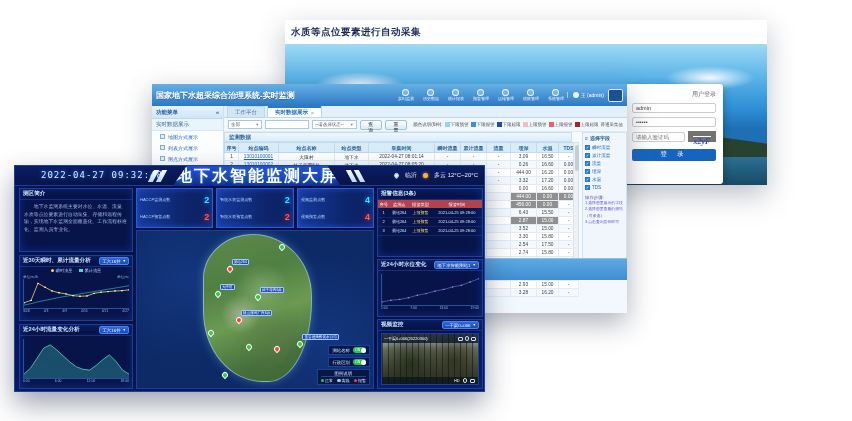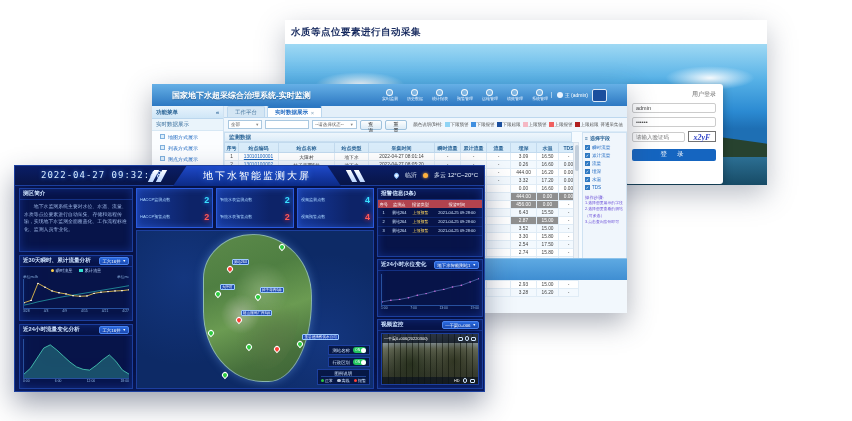--- a/index.html
+++ b/index.html
@@ -15,26 +15,26 @@
   .cloud{position:absolute;background:radial-gradient(ellipse at center,rgba(255,255,255,.95),rgba(255,255,255,0) 70%);border-radius:50%;}
   #mountain{left:0;bottom:26px;width:482px;height:40px;background:#27422f;
     clip-path:polygon(0 100%,0 55%,9% 30%,18% 60%,28% 20%,38% 58%,47% 35%,58% 65%,66% 28%,77% 60%,86% 38%,100% 62%,100% 100%);}
   #lake{left:0;bottom:0;width:482px;height:28px;background:linear-gradient(180deg,#2c6f93,#174b66);}
   .ripple{position:absolute;height:1px;background:rgba(210,235,250,.45);}
   #login-card{left:340px;top:40px;width:98px;height:100px;background:#fff;border-radius:3px;box-shadow:0 3px 10px rgba(0,0,0,.3);padding:6px 7px;}
   #login-form-title{width:100%;text-align:right;font-size:6px;color:#666;margin-bottom:4px;}
   .login-input{width:100%;height:10px;border:1px solid #ccc;border-radius:2px;font-size:5.5px;color:#444;padding:0 3px;margin-bottom:4px;display:block;background:#fff;}
   #captcha-row{display:flex;gap:3px;align-items:center;}
   #captcha-input{flex:1;margin-bottom:0;}
-  #captcha-img{width:28px;height:11px;background:#fff;border:1px solid #737373;color:#3346c8;font-size:8px;font-weight:bold;font-style:italic;font-family:"Liberation Serif",serif;text-align:center;line-height:11px;}
+  #captcha-img{width:28px;height:11px;background:#fff;border:5px solid #737373;color:#3346c8;font-size:8px;font-weight:bold;font-style:italic;font-family:"Liberation Serif",serif;text-align:center;line-height:11px;}
   #login-btn{width:100%;height:12px;margin-top:5px;background:#1565c0;color:#fff;border:none;border-radius:2px;font-size:6.5px;letter-spacing:4px;cursor:pointer;}
 
   
   #mon-win{left:152px;top:84px;width:475px;height:229px;background:#f2f8fd;box-shadow:0 10px 26px rgba(60,70,90,.42);overflow:hidden;}
-  #mon-header{left:0;top:0;width:475px;height:22px;background:linear-gradient(180deg,#66b0e6,#2d78c2);display:flex;align-items:center;padding:0 20px;}
+  #mon-header{left:0;top:0;width:475px;height:22px;background:linear-gradient(180deg,#66b0e6,#2d78c2);display:flex;align-items:center;padding:0 4px;}
   #mon-title{font-size:8px;font-weight:bold;color:#fff;text-shadow:0 1px 1px rgba(0,0,0,.25);white-space:nowrap;}
   #mon-nav{margin-left:auto;display:flex;align-items:center;gap:7px;}
   .mnav-item{display:flex;flex-direction:column;align-items:center;gap:0;cursor:pointer;}
   .mnav-ic{width:7px;height:7px;border:1px solid rgba(255,255,255,.9);border-radius:50%;background:rgba(255,255,255,.25);}
   .mnav-lb{font-size:4.5px;color:#eaf4ff;white-space:nowrap;transform:scale(.9);}
   #mon-user{display:flex;align-items:center;gap:2px;border-left:1px solid rgba(255,255,255,.5);padding-left:5px;margin-left:2px;}
   #mon-user-ic{width:6px;height:6px;border-radius:50%;background:#eaf4ff;}
   #mon-user-lb{font-size:5px;color:#fff;white-space:nowrap;}
   #mon-logo{width:15px;height:13px;background:#1b4f9e;border:1px solid #dce9f7;border-radius:2px;margin-left:4px;}
   #mon-body{left:0;top:22px;width:475px;height:196px;}
@@ -78,21 +78,21 @@
   .note-line{font-size:4.2px;color:#6b4fd8;line-height:1.5;white-space:nowrap;transform-origin:left;transform:scale(.92);}
   #mon-footer{left:0;top:174px;width:475px;height:22px;background:linear-gradient(180deg,#5ea9e2,#3f8ed2);border-top:1px solid #8cc2ea;}
 
   
   #dash{left:14px;top:165px;width:471px;height:227px;background:#071245;border:1px solid #1c3f9e;box-shadow:0 12px 26px rgba(40,50,80,.45), inset 0 0 30px rgba(20,60,180,.35);overflow:hidden;}
   #dash-hd{left:0;top:0;width:471px;height:20px;background:linear-gradient(180deg,#0a1d66,#081547);border-bottom:1px solid #1c3f9e;}
   #dash-dt{left:26px;top:4px;font-family:"DejaVu Sans Mono",monospace;font-size:9px;color:#d7ecff;text-shadow:0 0 4px #2e7bff;letter-spacing:1px;}
   .slash{position:absolute;top:4px;width:5px;height:12px;background:linear-gradient(180deg,#fff,#bcd6ff);transform:skewX(-28deg);}
   .slash.r{transform:skewX(28deg);}
   #dash-title-wrap{left:158px;top:0;width:168px;height:20px;background:linear-gradient(180deg,#1e49c8,#0c2a86);clip-path:polygon(8% 0,92% 0,100% 100%,0 100%);display:flex;align-items:center;justify-content:center;}
-  #dash-title{font-size:10px;font-weight:normal;color:#fff;letter-spacing:2px;text-shadow:0 0 6px #3d8bff;}
+  #dash-title{font-size:16px;font-weight:bold;color:#fff;letter-spacing:2px;text-shadow:0 0 6px #3d8bff;}
   #dash-right{right:6px;top:5px;display:flex;align-items:center;gap:6px;}
   #loc-pin{width:5px;height:5px;border-radius:50% 50% 50% 0;transform:rotate(-45deg);background:#eaf4ff;border:1px solid #8fc2ff;}
   #dash-loc{font-size:6px;color:#eaf4ff;}
   #sun-ic{width:5px;height:5px;border-radius:50%;background:#ffb23e;box-shadow:0 0 3px #ffb23e;}
   #dash-weather{font-size:6px;color:#eaf4ff;}
   .dpanel{position:absolute;background:rgba(8,22,76,.6);border:1px solid #1c3f9e;box-shadow:inset 0 0 8px rgba(40,100,255,.28);}
   .dpanel-hd{height:11px;display:flex;align-items:center;justify-content:space-between;padding:0 3px;border-bottom:1px solid rgba(40,90,220,.4);}
   .dpanel-t{font-size:5.6px;color:#cfe4ff;font-weight:bold;white-space:nowrap;}
   .dselect{height:8px;background:linear-gradient(180deg,#2a6ae0,#1b49b0);border:1px solid #4a84f0;border-radius:2px;color:#fff;font-size:4.4px;display:flex;align-items:center;gap:2px;padding:0 2px;cursor:pointer;white-space:nowrap;}
   .dselect .car{font-size:3.5px;}

